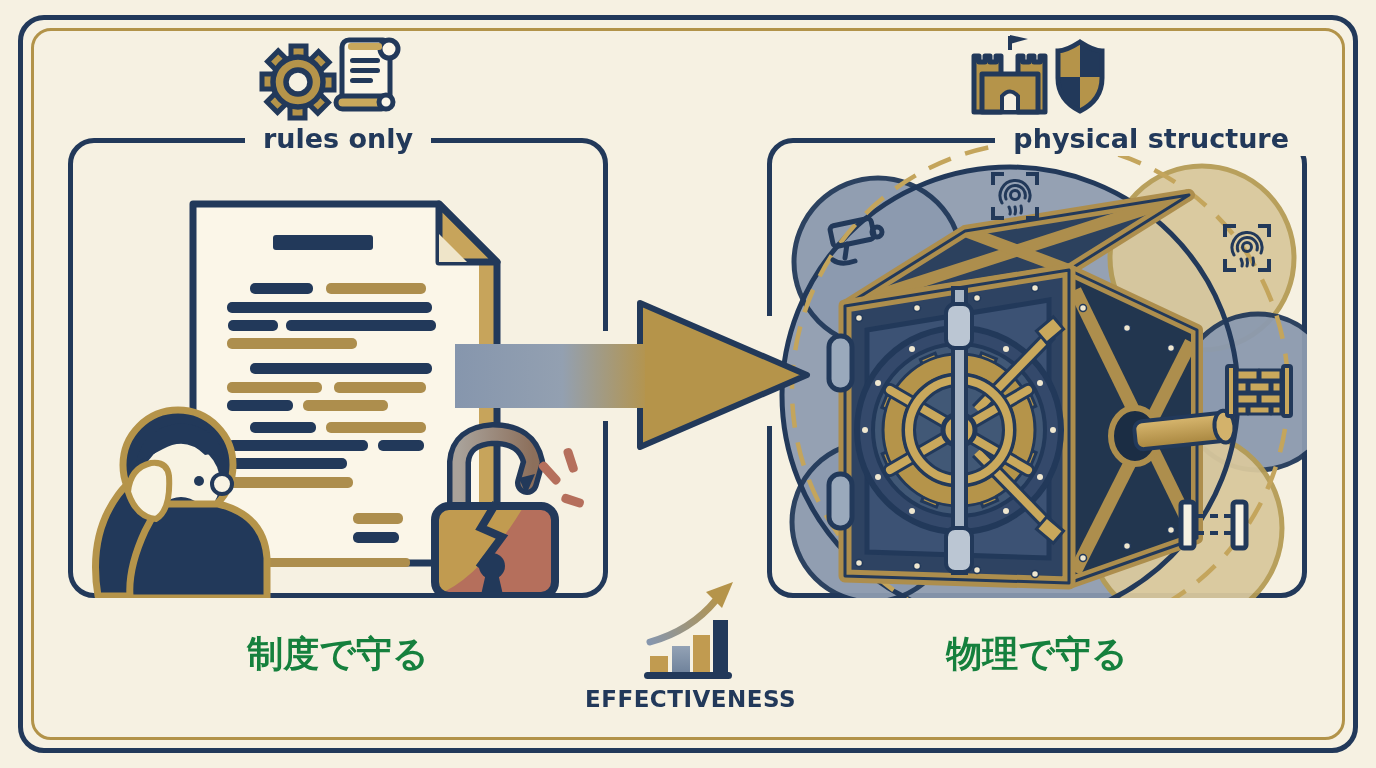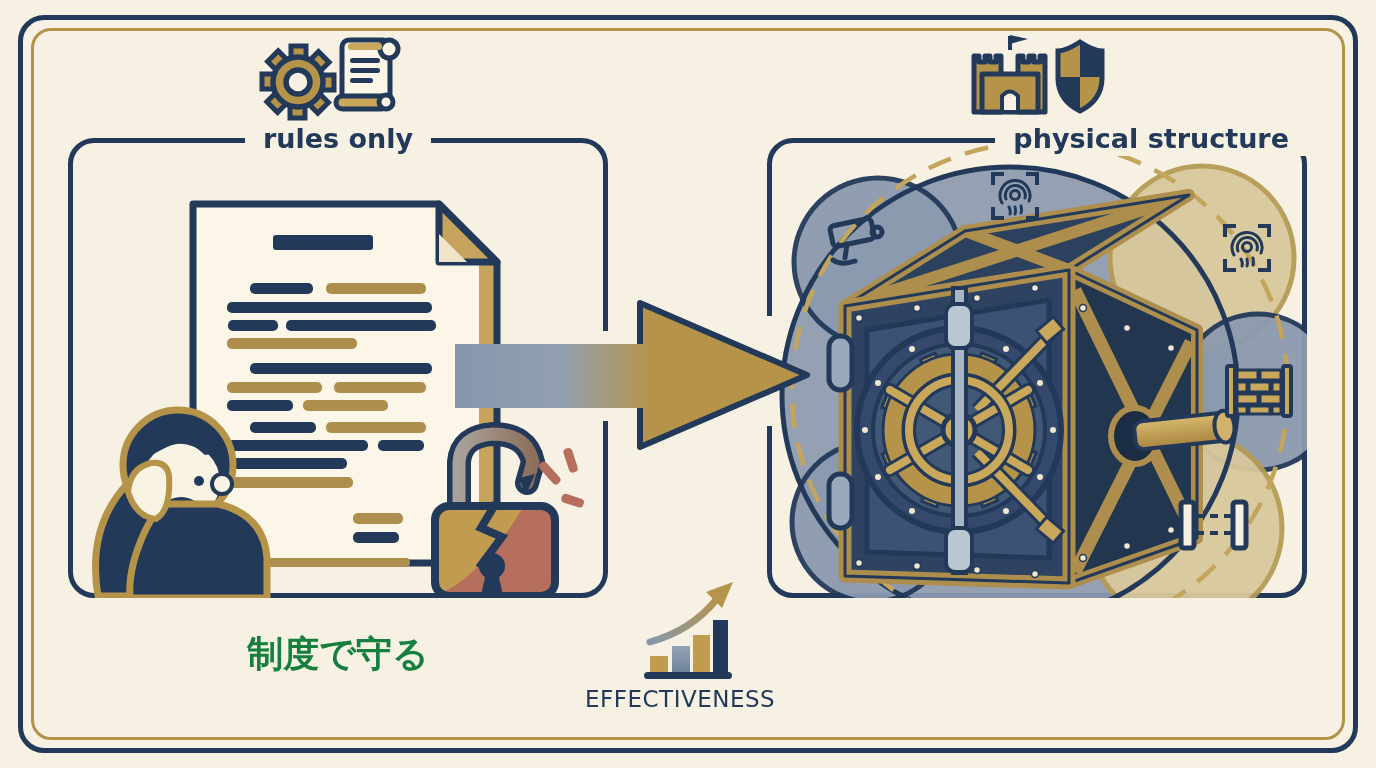--- a/index.html
+++ b/index.html
@@ -18,21 +18,21 @@
   #panel-right-art{left:767px;}
   .gap-patch{position:absolute;background:#F6F1E2;}
   .hdr-label{position:absolute;width:540px;top:122px;text-align:center;}
   .hdr-label span{display:inline-block;background:#F6F1E2;padding:0 18px;
     color:#22395A;font-weight:bold;font-size:27px;line-height:34px;}
   .hdr-icons{position:absolute;width:540px;top:30px;display:flex;justify-content:center;}
   .caption{position:absolute;width:540px;top:630px;text-align:center;
     color:#15803d;font-weight:bold;font-size:36px;}
   #effect-chart{position:absolute;left:600px;top:580px;width:176px;height:106px;}
   #effect-label{position:absolute;left:585px;top:686px;width:206px;text-align:left;
-    color:#22395A;font-weight:normal;font-size:23px;letter-spacing:.5px;}
+    color:#22395A;font-weight:bold;font-size:23px;letter-spacing:.5px;}
   #arrow-svg{position:absolute;left:440px;top:290px;width:380px;height:170px;}
 </style>
 </head>
 <body>
 
 <div id="stage">
 
   <div class="frame-outer"></div>
   <div class="frame-inner"></div>
 
@@ -373,20 +373,21 @@
         </g>
         <path d="M118 12 C107 19 99 21 96 21 L96 48 C96 66 108 76 118 81 C128 76 140 66 140 48 L140 21 C137 21 129 19 118 12 Z" fill="none" stroke="#22395A" stroke-width="5"></path>
       </g>
     </svg>
   </div>
   <div class="hdr-label" style="left:767px;text-align:right;">
     <span>physical structure</span>
   </div>
 
   <div class="caption" style="left:68px;">制度で守る</div>
+  <div class="caption" style="left:767px;">物理で守る</div>
 
   <svg id="effect-chart" viewBox="0 0 176 106">
     <defs>
       <linearGradient id="bargrad" x1="0" y1="66" x2="0" y2="93" gradientUnits="userSpaceOnUse">
         <stop offset="0" stop-color="#93A2B5"></stop>
           <stop offset="1" stop-color="#6F829B"></stop>
       </linearGradient>
       <linearGradient id="curvegrad" x1="50" y1="62" x2="120" y2="16" gradientUnits="userSpaceOnUse">
         <stop offset="0" stop-color="#8696AD"></stop>
           <stop offset="1" stop-color="#B5944A"></stop>

